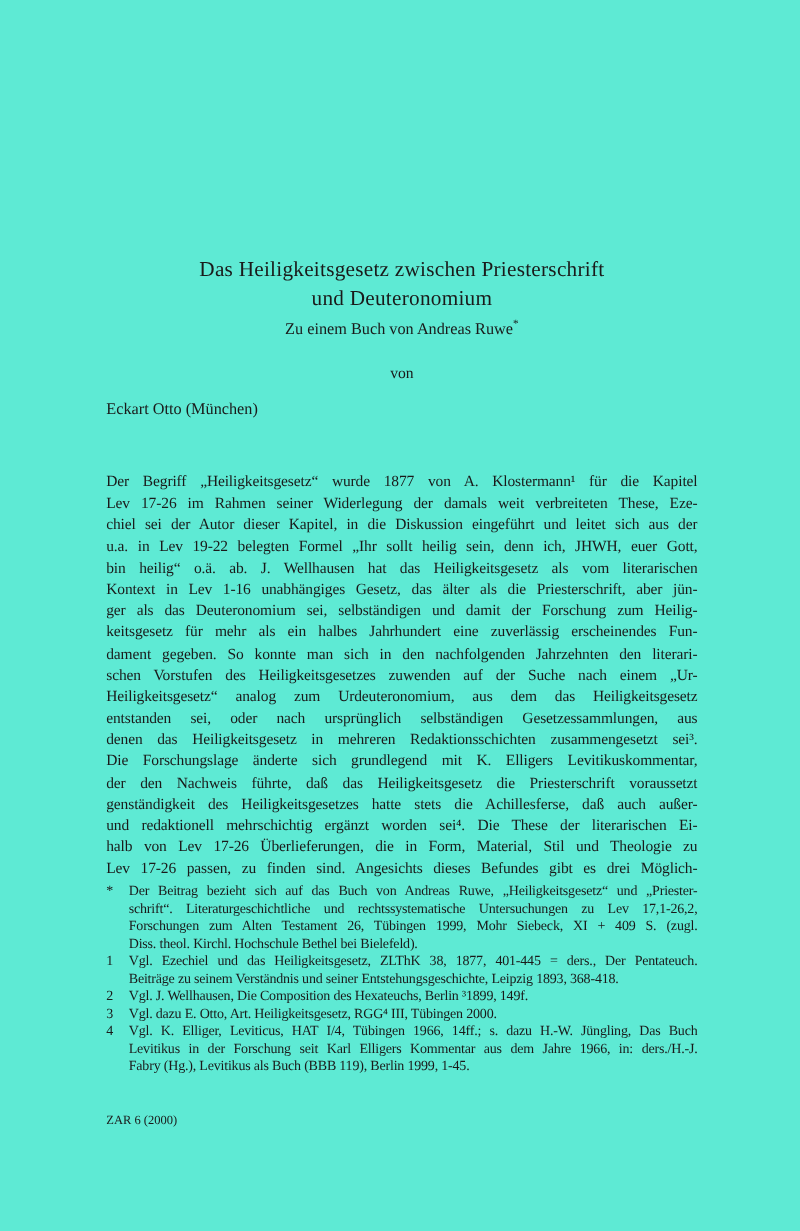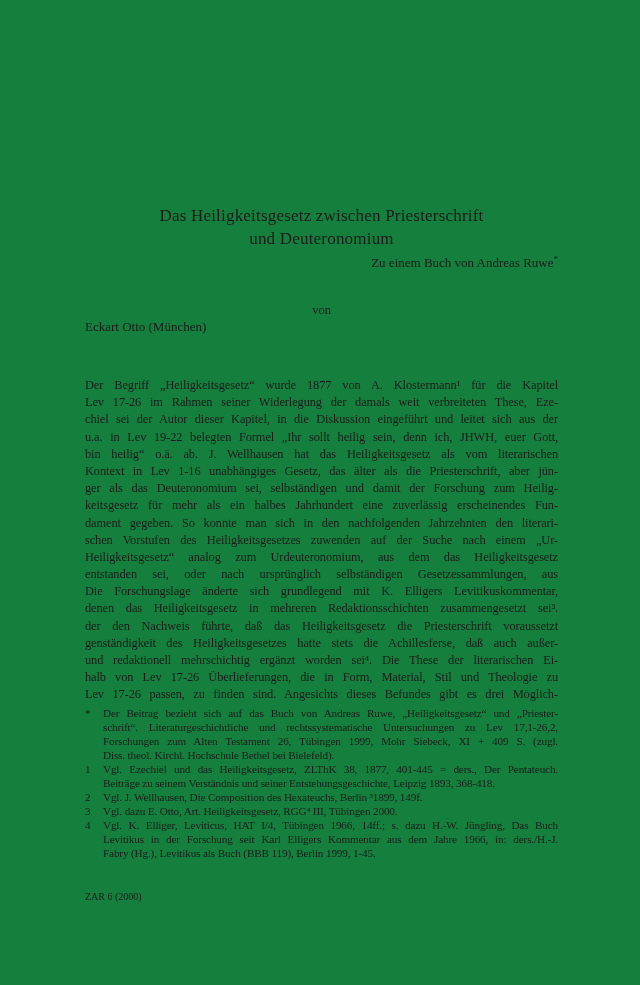--- a/index.html
+++ b/index.html
@@ -1,42 +1,42 @@
 <!DOCTYPE html>
 <html lang="de"><head>
 <meta charset="utf-8">
 <style>
   html, body { margin: 0; padding: 0; background: #ffffff; }
   .page {
     position: relative;
     width: 640px;
     height: 985px;
-    background: #15803d;
+    background: #5eead4;
     font-family: "Liberation Serif", "DejaVu Serif", serif;
     color: #1a1a1a;
     overflow: hidden;
   }
   .content { position: absolute; left: 85px; top: 0; width: 473px; height: 100%; }
 
   .title {
     position: absolute; top: 205px; left: 0; width: 100%;
     margin: 0; font-size: 17px; font-weight: 400;
     line-height: 22.5px; text-align: center; letter-spacing: 0.2px;
   }
   .title-line { display: block; }
 
   .subtitle {
     position: absolute; top: 255px; left: 0; width: 100%;
-    text-align: right; font-size: 13px;
+    text-align: center; font-size: 13px;
   }
   .fnref { font-size: 9px; vertical-align: super; line-height: 0; }
 
   .byline {
     position: absolute; top: 291px; left: 0; width: 100%;
-    text-align: center; font-size: 12.5px; margin-top: 12px;
+    text-align: center; font-size: 12.5px;
   }
   .author {
     position: absolute; top: 319px; left: 0; width: 100%;
     text-align: left; font-size: 13px;
   }
 
   .body-text {
     position: absolute; top: 361px; left: 0; width: 473px;
     font-size: 12.4px; line-height: 17.2px; letter-spacing: -0.1px; margin-top: 16px;
   }
@@ -85,22 +85,22 @@
       <div class="bline">chiel sei der Autor dieser Kapitel, in die Diskussion eingeführt und leitet sich aus der</div>
       <div class="bline">u.a. in Lev 19-22 belegten Formel „Ihr sollt heilig sein, denn ich, JHWH, euer Gott,</div>
       <div class="bline">bin heilig“ o.ä. ab. J. Wellhausen hat das Heiligkeitsgesetz als vom literarischen</div>
       <div class="bline">Kontext in Lev 1-16 unabhängiges Gesetz, das älter als die Priesterschrift, aber jün-</div>
       <div class="bline">ger als das Deuteronomium sei, selbständigen und damit der Forschung zum Heilig-</div>
       <div class="bline">keitsgesetz für mehr als ein halbes Jahrhundert eine zuverlässig erscheinendes Fun-</div>
       <div class="bline">dament gegeben. So konnte man sich in den nachfolgenden Jahrzehnten den literari-</div>
       <div class="bline">schen Vorstufen des Heiligkeitsgesetzes zuwenden auf der Suche nach einem „Ur-</div>
       <div class="bline">Heiligkeitsgesetz“ analog zum Urdeuteronomium, aus dem das Heiligkeitsgesetz</div>
       <div class="bline">entstanden sei, oder nach ursprünglich selbständigen Gesetzessammlungen, aus</div>
+      <div class="bline">denen das Heiligkeitsgesetz in mehreren Redaktionsschichten zusammengesetzt sei³.</div>
       <div class="bline">Die Forschungslage änderte sich grundlegend mit K. Elligers Levitikuskommentar,</div>
-      <div class="bline">denen das Heiligkeitsgesetz in mehreren Redaktionsschichten zusammengesetzt sei³.</div>
       <div class="bline">der den Nachweis führte, daß das Heiligkeitsgesetz die Priesterschrift voraussetzt</div>
       <div class="bline">genständigkeit des Heiligkeitsgesetzes hatte stets die Achillesferse, daß auch außer-</div>
       <div class="bline">und redaktionell mehrschichtig ergänzt worden sei⁴. Die These der literarischen Ei-</div>
       <div class="bline">halb von Lev 17-26 Überlieferungen, die in Form, Material, Stil und Theologie zu</div>
       <div class="bline">Lev 17-26 passen, zu finden sind. Angesichts dieses Befundes gibt es drei Möglich-</div>
     </div>
 
     <div class="footnotes">
 
       <div class="footnote">

